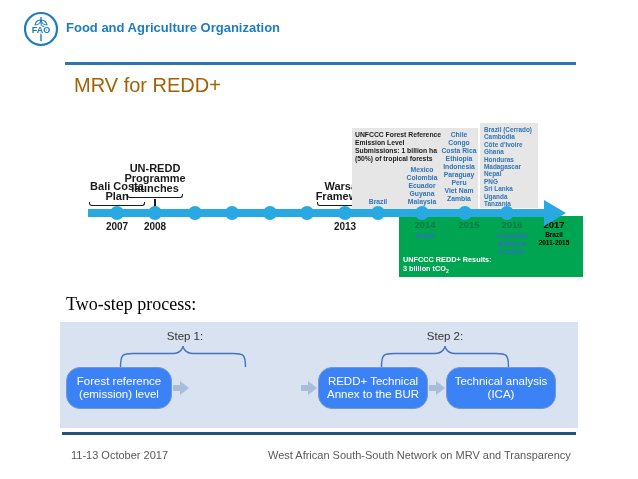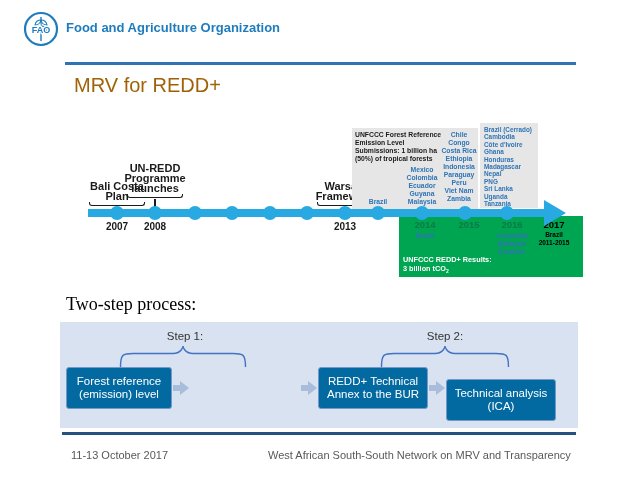--- a/index.html
+++ b/index.html
@@ -36,21 +36,21 @@
   .g-sub { position:absolute; width:46px; text-align:center; font-size:6.8px; line-height:8px; color:#2E74B6; font-weight:bold; }
   .g-braz { position:absolute; width:50px; text-align:center; font-size:6.5px; line-height:7.5px; color:#000; font-weight:bold; }
   .g-res { position:absolute; left:4px; top:40px; color:#fff; font-weight:bold; font-size:7.3px; line-height:8.5px; }
   .g-res sub { font-size:5px; }
 
   
   .two-step { position:absolute; left:66px; top:294px; font-family:"Liberation Serif", serif; font-size:18px; color:#000; }
   .panel { position:absolute; left:60px; top:322px; width:518px; height:106px; background:#D9E2F0; }
   .step-label { position:absolute; top:8px; width:60px; text-align:center; font-size:11.5px; color:#333; }
   .brace { position:absolute; top:23px; height:22px; }
-  .fbox { position:absolute; top:45px; height:42px; background:#0369a1; border:1px solid #7398C9; border-radius:3px;
+  .fbox { position:absolute; top:45px; height:42px; background:#3b82f6; border:1px solid #7398C9; border-radius:14px;
           color:#fff; font-size:11.5px; line-height:13.5px; display:flex; align-items:center; justify-content:center; text-align:center; padding:2px 4px; }
   .barrow { position:absolute; top:59px; width:16px; height:14px; }
   .barrow .r { position:absolute; left:0; top:4px; width:7px; height:6px; background:#A9BCD9; }
   .barrow .t { position:absolute; left:7px; top:0; width:0; height:0; border-left:9px solid #A9BCD9; border-top:7px solid transparent; border-bottom:7px solid transparent; }
 
   
   .footer-rule { position:absolute; left:62px; top:432px; width:514px; height:3px; background:#24527E; }
   .footer-date { position:absolute; left:71px; top:449px; font-size:11px; color:#595959; }
   .footer-event { position:absolute; left:268px; top:449px; font-size:11px; color:#595959; }
 </style>
@@ -180,21 +180,21 @@
 
     <svg class="brace" style="left:59px; width:128px;" width="128" height="22" viewBox="0 0 128 22">
       <path d="M1.5,22 C1.5,9 4,8.5 14,8.5 L54,8.5 C63,8.5 64,1 64,1 C64,1 65,8.5 74,8.5 L114,8.5 C124,8.5 126.5,9 126.5,22" fill="none" stroke="#4472C4" stroke-width="1.4"></path>
     </svg>
     <svg class="brace" style="left:320px; width:130px;" width="130" height="22" viewBox="0 0 130 22">
       <path d="M1.5,22 C1.5,9 4,8.5 14,8.5 L55,8.5 C64,8.5 65,1 65,1 C65,1 66,8.5 75,8.5 L116,8.5 C126,8.5 128.5,9 128.5,22" fill="none" stroke="#4472C4" stroke-width="1.4"></path>
     </svg>
 
     <div class="fbox" style="left:6px;   width:106px;">Forest reference (emission) level</div>
     <div class="fbox" style="left:258px; width:110px;">REDD+ Technical Annex to the BUR</div>
-    <div class="fbox" style="left:386px; width:110px;margin-top:12px;">Technical analysis (ICA)</div>
+    <div class="fbox" style="left:386px; width:110px;">Technical analysis (ICA)</div>
 
     <div class="barrow" style="left:113px;">
         <div class="r"></div>
         <div class="t"></div>
       </div>
     <div class="barrow" style="left:241px;">
         <div class="r"></div>
         <div class="t"></div>
       </div>
     <div class="barrow" style="left:369px;">

